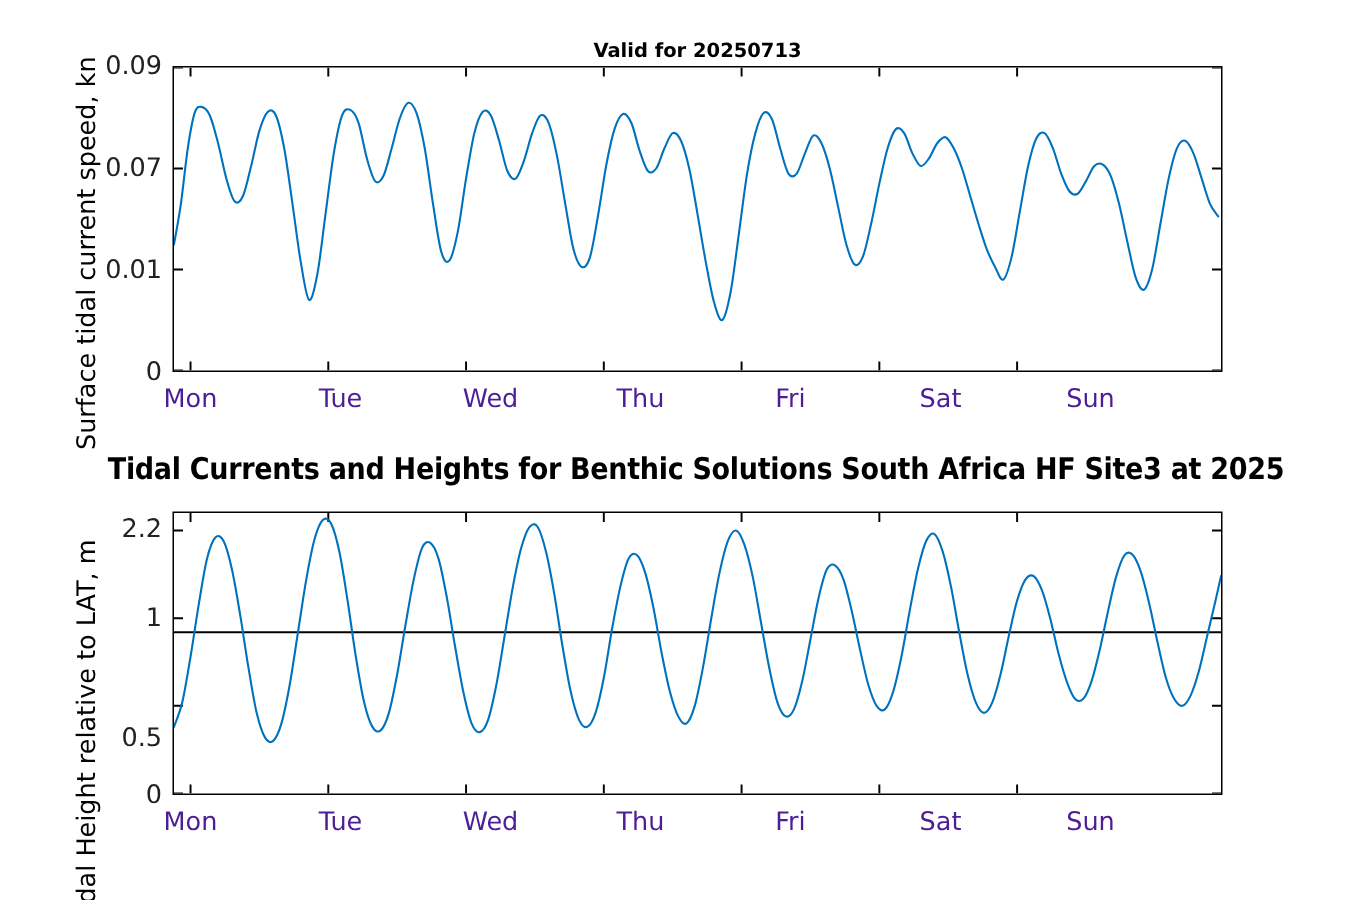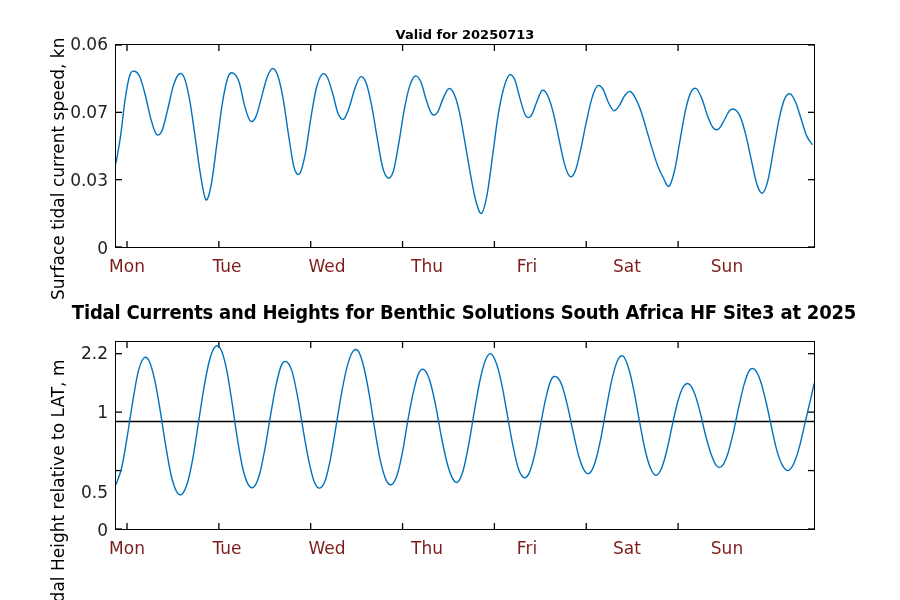--- a/index.html
+++ b/index.html
@@ -41,21 +41,21 @@
   
   .ytick{
     position:absolute;
     font-size:17px;color:#222;
     text-align:right;
     white-space:nowrap;
     transform:translateY(-50%);
   }
   .xtick{
     position:absolute;
-    font-size:17px;color:#7f1d1d;
+    font-size:17px;color:#4c1d95;
     text-align:center;
     white-space:nowrap;
     transform:translateX(-50%);
   }
 
   
   .ylabel{
     position:absolute;
     font-size:17px;color:#000;
     white-space:nowrap;
@@ -98,23 +98,23 @@
           <line x1="0" y1="67.99999999999997" x2="6" y2="67.99999999999997" stroke="#000" stroke-width="1.3" vector-effect="non-scaling-stroke"></line>
           <line x1="700" y1="67.99999999999997" x2="694" y2="67.99999999999997" stroke="#000" stroke-width="1.3" vector-effect="non-scaling-stroke"></line>
           <line x1="0" y1="0" x2="6" y2="0" stroke="#000" stroke-width="1.3" vector-effect="non-scaling-stroke"></line>
           <line x1="700" y1="0" x2="694" y2="0" stroke="#000" stroke-width="1.3" vector-effect="non-scaling-stroke"></line>
         </g>
         <path d="M0.00,119.00C0.77,114.47 3.07,102.57 4.61,91.80C6.14,81.03 7.68,64.60 9.21,54.40C10.75,44.20 12.28,35.25 13.82,30.60C15.35,25.95 16.73,26.24 18.42,26.52C20.11,26.80 22.11,28.22 23.95,32.30C25.79,36.38 27.63,43.92 29.47,51.00C31.32,58.08 33.16,68.28 35.00,74.80C36.84,81.32 38.68,88.12 40.53,90.10C42.37,92.08 44.21,90.67 46.05,86.70C47.89,82.73 49.74,73.67 51.58,66.30C53.42,58.93 55.26,48.56 57.11,42.50C58.95,36.44 60.79,31.62 62.63,29.92C64.47,28.22 66.32,28.22 68.16,32.30C70.00,36.38 71.84,44.48 73.68,54.40C75.53,64.32 77.37,79.05 79.21,91.80C81.05,104.55 82.89,120.13 84.74,130.90C86.58,141.67 88.42,154.98 90.26,156.40C92.11,157.82 93.95,149.03 95.79,139.40C97.63,129.77 99.47,112.20 101.32,98.60C103.16,85.00 105.00,68.85 106.84,57.80C108.68,46.75 110.53,37.17 112.37,32.30C114.21,27.43 116.05,27.71 117.89,28.56C119.74,29.41 121.58,31.96 123.42,37.40C125.26,42.84 127.11,54.68 128.95,61.20C130.79,67.72 132.63,74.52 134.47,76.50C136.32,78.48 138.16,76.78 140.00,73.10C141.84,69.42 143.68,60.92 145.53,54.40C147.37,47.88 149.21,39.10 151.05,34.00C152.89,28.90 154.74,24.37 156.58,23.80C158.42,23.23 160.26,25.50 162.11,30.60C163.95,35.70 165.79,44.20 167.63,54.40C169.47,64.60 171.32,80.18 173.16,91.80C175.00,103.42 176.84,117.75 178.68,124.10C180.53,130.45 182.37,132.15 184.21,129.88C186.05,127.61 187.89,119.68 189.74,110.50C191.58,101.32 193.42,85.85 195.26,74.80C197.11,63.75 198.95,51.68 200.79,44.20C202.63,36.72 204.47,31.90 206.32,29.92C208.16,27.94 210.00,29.07 211.84,32.30C213.68,35.53 215.53,43.07 217.37,49.30C219.21,55.53 221.05,65.45 222.89,69.70C224.74,73.95 226.58,75.93 228.42,74.80C230.26,73.67 232.11,68.00 233.95,62.90C235.79,57.80 237.63,49.30 239.47,44.20C241.32,39.10 243.16,33.43 245.00,32.30C246.84,31.17 248.68,32.87 250.53,37.40C252.37,41.93 254.21,50.43 256.05,59.50C257.89,68.57 259.74,81.32 261.58,91.80C263.42,102.28 265.26,115.32 267.11,122.40C268.95,129.48 270.79,133.45 272.63,134.30C274.47,135.15 276.32,133.45 278.16,127.50C280.00,121.55 281.84,109.08 283.68,98.60C285.53,88.12 287.37,74.23 289.21,64.60C291.05,54.97 292.89,46.35 294.74,40.80C296.58,35.25 298.42,31.85 300.26,31.28C302.11,30.71 303.95,33.26 305.79,37.40C307.63,41.54 309.47,50.72 311.32,56.10C313.16,61.48 315.00,67.72 316.84,69.70C318.68,71.68 320.53,70.55 322.37,68.00C324.21,65.45 326.05,58.37 327.89,54.40C329.74,50.43 331.58,45.05 333.42,44.20C335.26,43.35 337.11,45.33 338.95,49.30C340.79,53.27 342.63,59.78 344.47,68.00C346.32,76.22 348.16,88.12 350.00,98.60C351.84,109.08 353.68,120.98 355.53,130.90C357.37,140.82 359.21,151.58 361.05,158.10C362.89,164.62 364.74,171.13 366.58,170.00C368.42,168.87 370.26,160.93 372.11,151.30C373.95,141.67 375.79,125.52 377.63,112.20C379.47,98.88 381.32,82.73 383.16,71.40C385.00,60.07 386.84,51.00 388.68,44.20C390.53,37.40 392.37,32.19 394.21,30.60C396.05,29.01 397.89,30.71 399.74,34.68C401.58,38.65 403.42,48.28 405.26,54.40C407.11,60.52 408.95,68.57 410.79,71.40C412.63,74.23 414.47,73.67 416.32,71.40C418.16,69.13 420.00,62.05 421.84,57.80C423.68,53.55 425.53,47.03 427.37,45.90C429.21,44.77 431.05,47.32 432.89,51.00C434.74,54.68 436.58,60.92 438.42,68.00C440.26,75.08 442.11,85.00 443.95,93.50C445.79,102.00 447.63,112.48 449.47,119.00C451.32,125.52 453.16,131.18 455.00,132.60C456.84,134.02 458.68,132.03 460.53,127.50C462.37,122.97 464.21,113.62 466.05,105.40C467.89,97.18 469.74,86.70 471.58,78.20C473.42,69.70 475.26,60.52 477.11,54.40C478.95,48.28 480.79,43.18 482.63,41.48C484.47,39.78 486.32,41.48 488.16,44.20C490.00,46.92 491.84,54.12 493.68,57.80C495.53,61.48 497.37,65.73 499.21,66.30C501.05,66.87 502.89,63.75 504.74,61.20C506.58,58.65 508.42,53.38 510.26,51.00C512.11,48.62 513.95,46.35 515.79,46.92C517.63,47.49 519.47,50.89 521.32,54.40C523.16,57.91 525.00,62.62 526.84,68.00C528.68,73.38 530.53,80.47 532.37,86.70C534.21,92.93 536.05,99.45 537.89,105.40C539.74,111.35 541.58,117.58 543.42,122.40C545.26,127.22 547.11,130.90 548.95,134.30C550.79,137.70 552.63,143.93 554.47,142.80C556.32,141.67 558.16,135.15 560.00,127.50C561.84,119.85 563.68,107.10 565.53,96.90C567.37,86.70 569.21,74.52 571.05,66.30C572.89,58.08 574.74,51.28 576.58,47.60C578.42,43.92 580.26,43.07 582.11,44.20C583.95,45.33 585.79,49.87 587.63,54.40C589.47,58.93 591.32,66.58 593.16,71.40C595.00,76.22 596.84,81.03 598.68,83.30C600.53,85.57 602.37,86.13 604.21,85.00C606.05,83.87 607.89,79.62 609.74,76.50C611.58,73.38 613.42,68.17 615.26,66.30C617.11,64.43 618.95,64.15 620.79,65.28C622.63,66.41 624.47,68.68 626.32,73.10C628.16,77.52 630.00,84.43 631.84,91.80C633.68,99.17 635.53,109.08 637.37,117.30C639.21,125.52 641.05,135.72 642.89,141.10C644.74,146.48 646.58,150.45 648.42,149.60C650.26,148.75 652.11,143.37 653.95,136.00C655.79,128.63 657.63,115.60 659.47,105.40C661.32,95.20 663.16,83.30 665.00,74.80C666.84,66.30 668.68,58.65 670.53,54.40C672.37,50.15 674.21,48.73 676.05,49.30C677.89,49.87 679.74,53.55 681.58,57.80C683.42,62.05 685.26,69.13 687.11,74.80C688.95,80.47 690.79,87.55 692.63,91.80C694.47,96.05 697.24,98.88 698.16,100.30" fill="none" stroke="#0072BD" stroke-width="1.4" stroke-linejoin="round" stroke-linecap="round" vector-effect="non-scaling-stroke"></path>
       </svg>
   </div>
 
   <div class="ytick" style="left:58px;top:248px;width:50px;">0</div>
-  <div class="ytick" style="left:30px;top:180px;width:78px;">0.03</div>
+  <div class="ytick" style="left:30px;top:180px;width:78px;">0.01</div>
   <div class="ytick" style="left:30px;top:112px;width:78px;">0.07</div>
-  <div class="ytick" style="left:30px;top:44px;width:78px;">0.06</div>
+  <div class="ytick" style="left:30px;top:44px;width:78px;">0.09</div>
 
   <div class="xtick" style="left:127px;top:256px;">Mon</div>
   <div class="xtick" style="left:227px;top:256px;">Tue</div>
   <div class="xtick" style="left:327px;top:256px;">Wed</div>
   <div class="xtick" style="left:427px;top:256px;">Thu</div>
   <div class="xtick" style="left:527px;top:256px;">Fri</div>
   <div class="xtick" style="left:627px;top:256px;">Sat</div>
   <div class="xtick" style="left:727px;top:256px;">Sun</div>
 
   <div id="main-title">Tidal Currents and Heights for Benthic Solutions South Africa HF Site3 at 2025</div>

